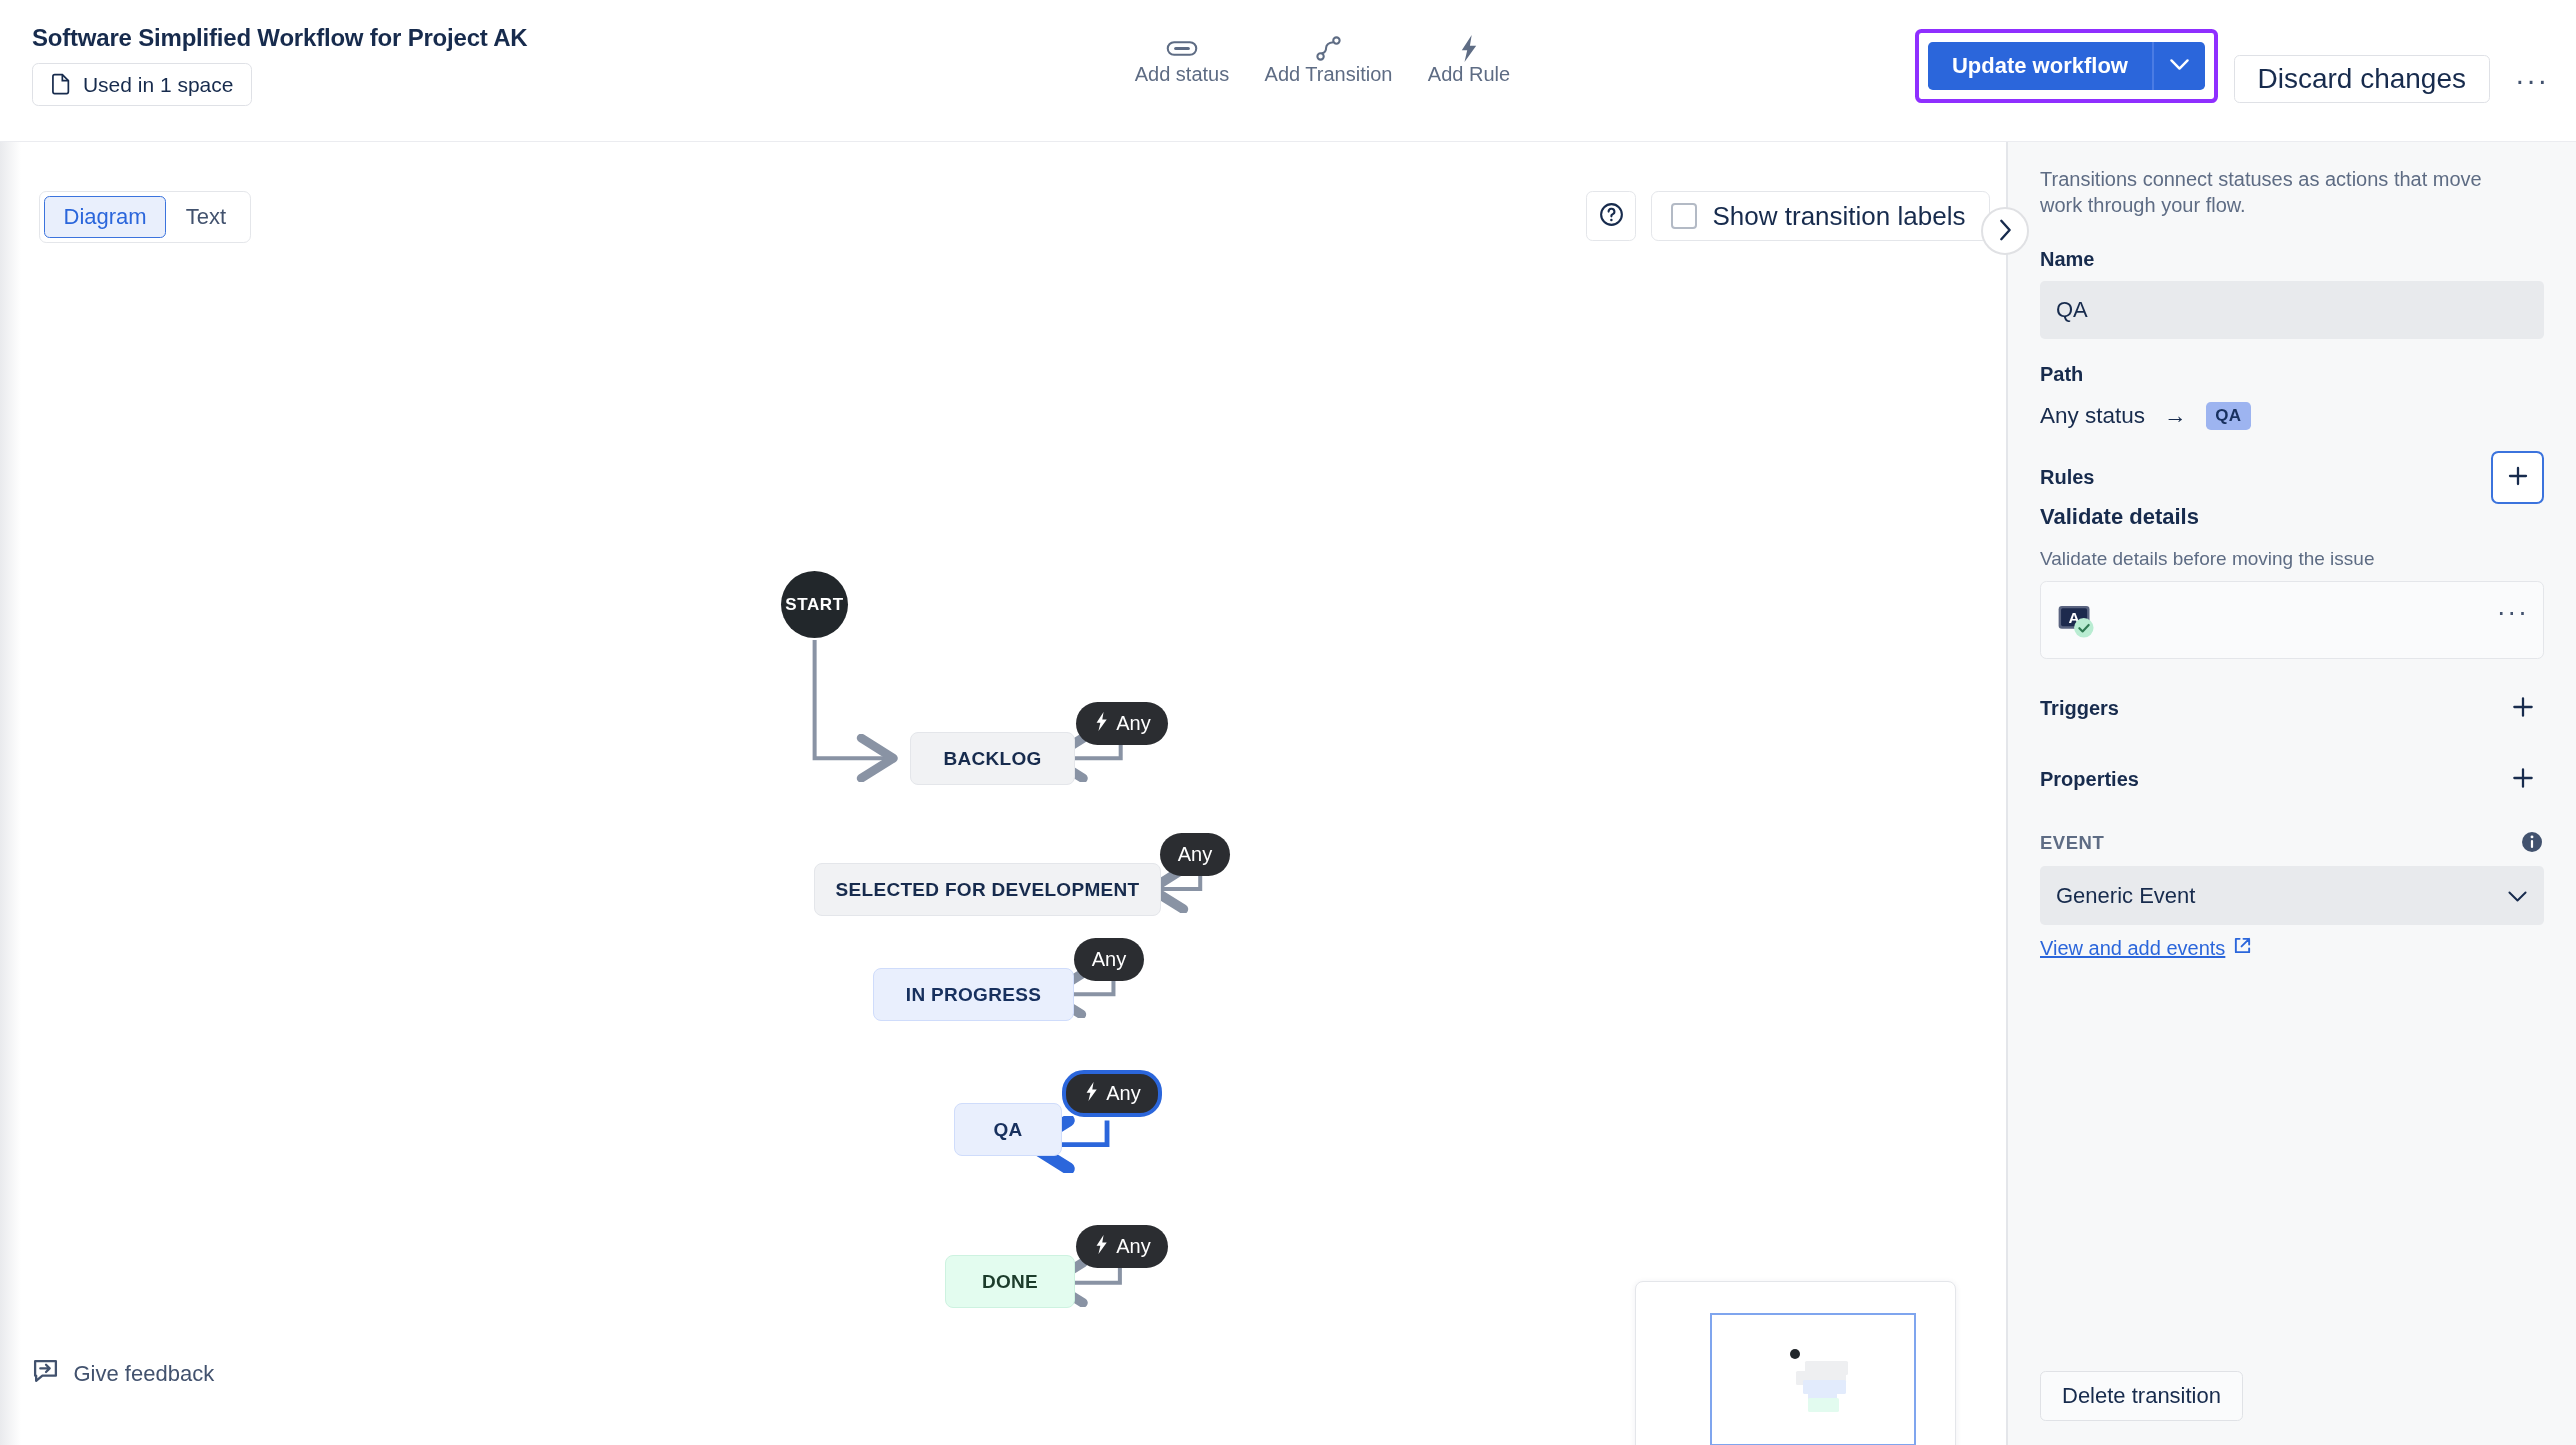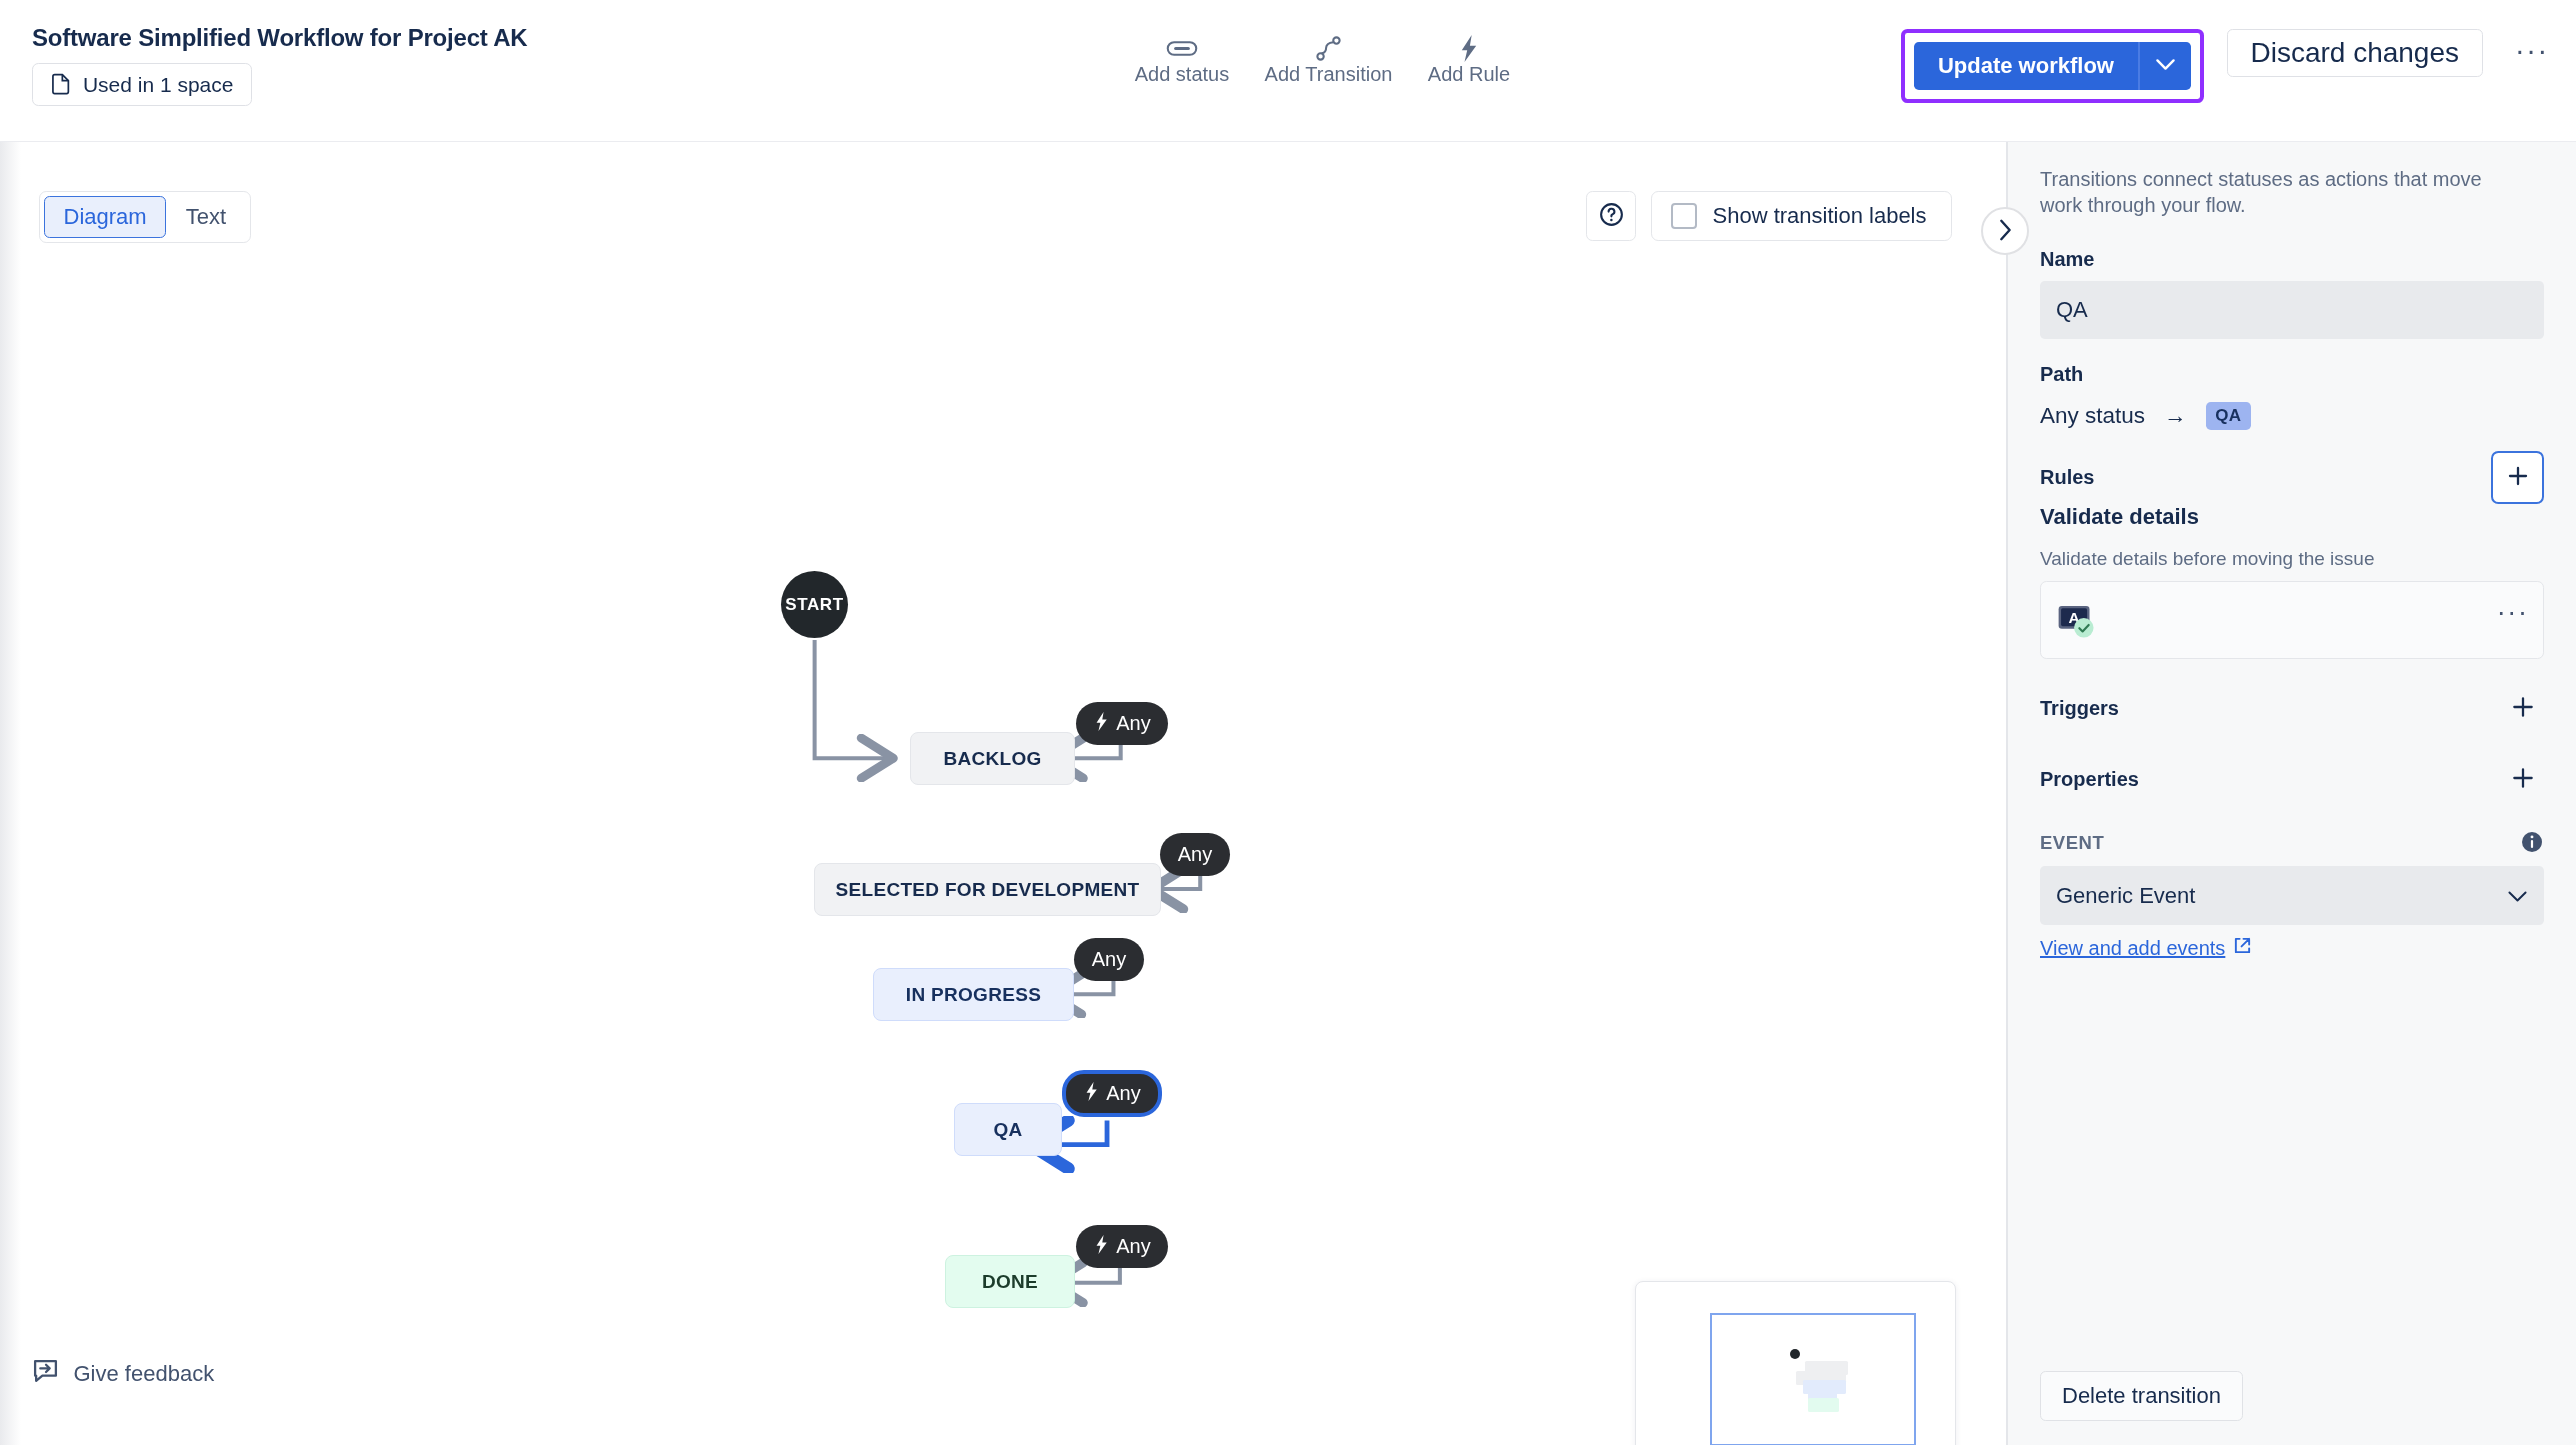--- a/index.html
+++ b/index.html
@@ -39,21 +39,21 @@
   }
   .tool-btn {
     display: flex; flex-direction: column; align-items: center; 
     padding: 4.8px 17.7px; background: transparent; border: 0; cursor: pointer;
   }
   .tool-btn .ico { height: 29px; display: flex; align-items: center; justify-content: center; }
   .tool-btn .lbl { font-size: 20px; color: #5e6c84; white-space: nowrap; }
 
   .right-actions {
     position: absolute; right: 22.5px; top: 29px;
-    display: flex; align-items: flex-start; gap: 12px;
+    display: flex; align-items: flex-end; gap: 5px;
   }
   .update-wrap {
     border: 4px solid #8f2fff; border-radius: 6.4px; padding: 8.8px;
     display: flex; align-items: center;
   }
   .btn-primary-split { display: flex; align-items: stretch; }
   .btn-primary {
     background: #2b66db; color: #fff; border: 0;
     height: 48px; padding: 0 24px;
     font-size: 22px; font-weight: 700;
@@ -113,21 +113,21 @@
     width: 50px; height: 50px; border-radius: 6.4px;
     background: #fff; border: 1.6px solid #e4e6ea;
     display: flex; align-items: center; justify-content: center; cursor: pointer;
   }
   .labels-toggle {
     height: 50px; display: flex; align-items: center; gap: 16px;
     padding: 0 24px 0 19px;
     background: #fff; border: 1.6px solid #e4e6ea; border-radius: 7.2px; cursor: pointer;
   }
   .cb { width: 26px; height: 26px; border: 2.4px solid #b3bac5; border-radius: 4px; background: #fff; }
-  .labels-toggle span { font-size: 22px; color: #172b4d; }
+  .labels-toggle span { font-size: 26px; color: #172b4d; }
 
   .collapse-btn {
     position: absolute; left: 1981px; top: 207px;
     width: 48px; height: 48px; border-radius: 50%;
     background: #fff; border: 2.4px solid #e0e1e4;
     display: flex; align-items: center; justify-content: center; cursor: pointer;
     z-index: 30;
   }
 
   

